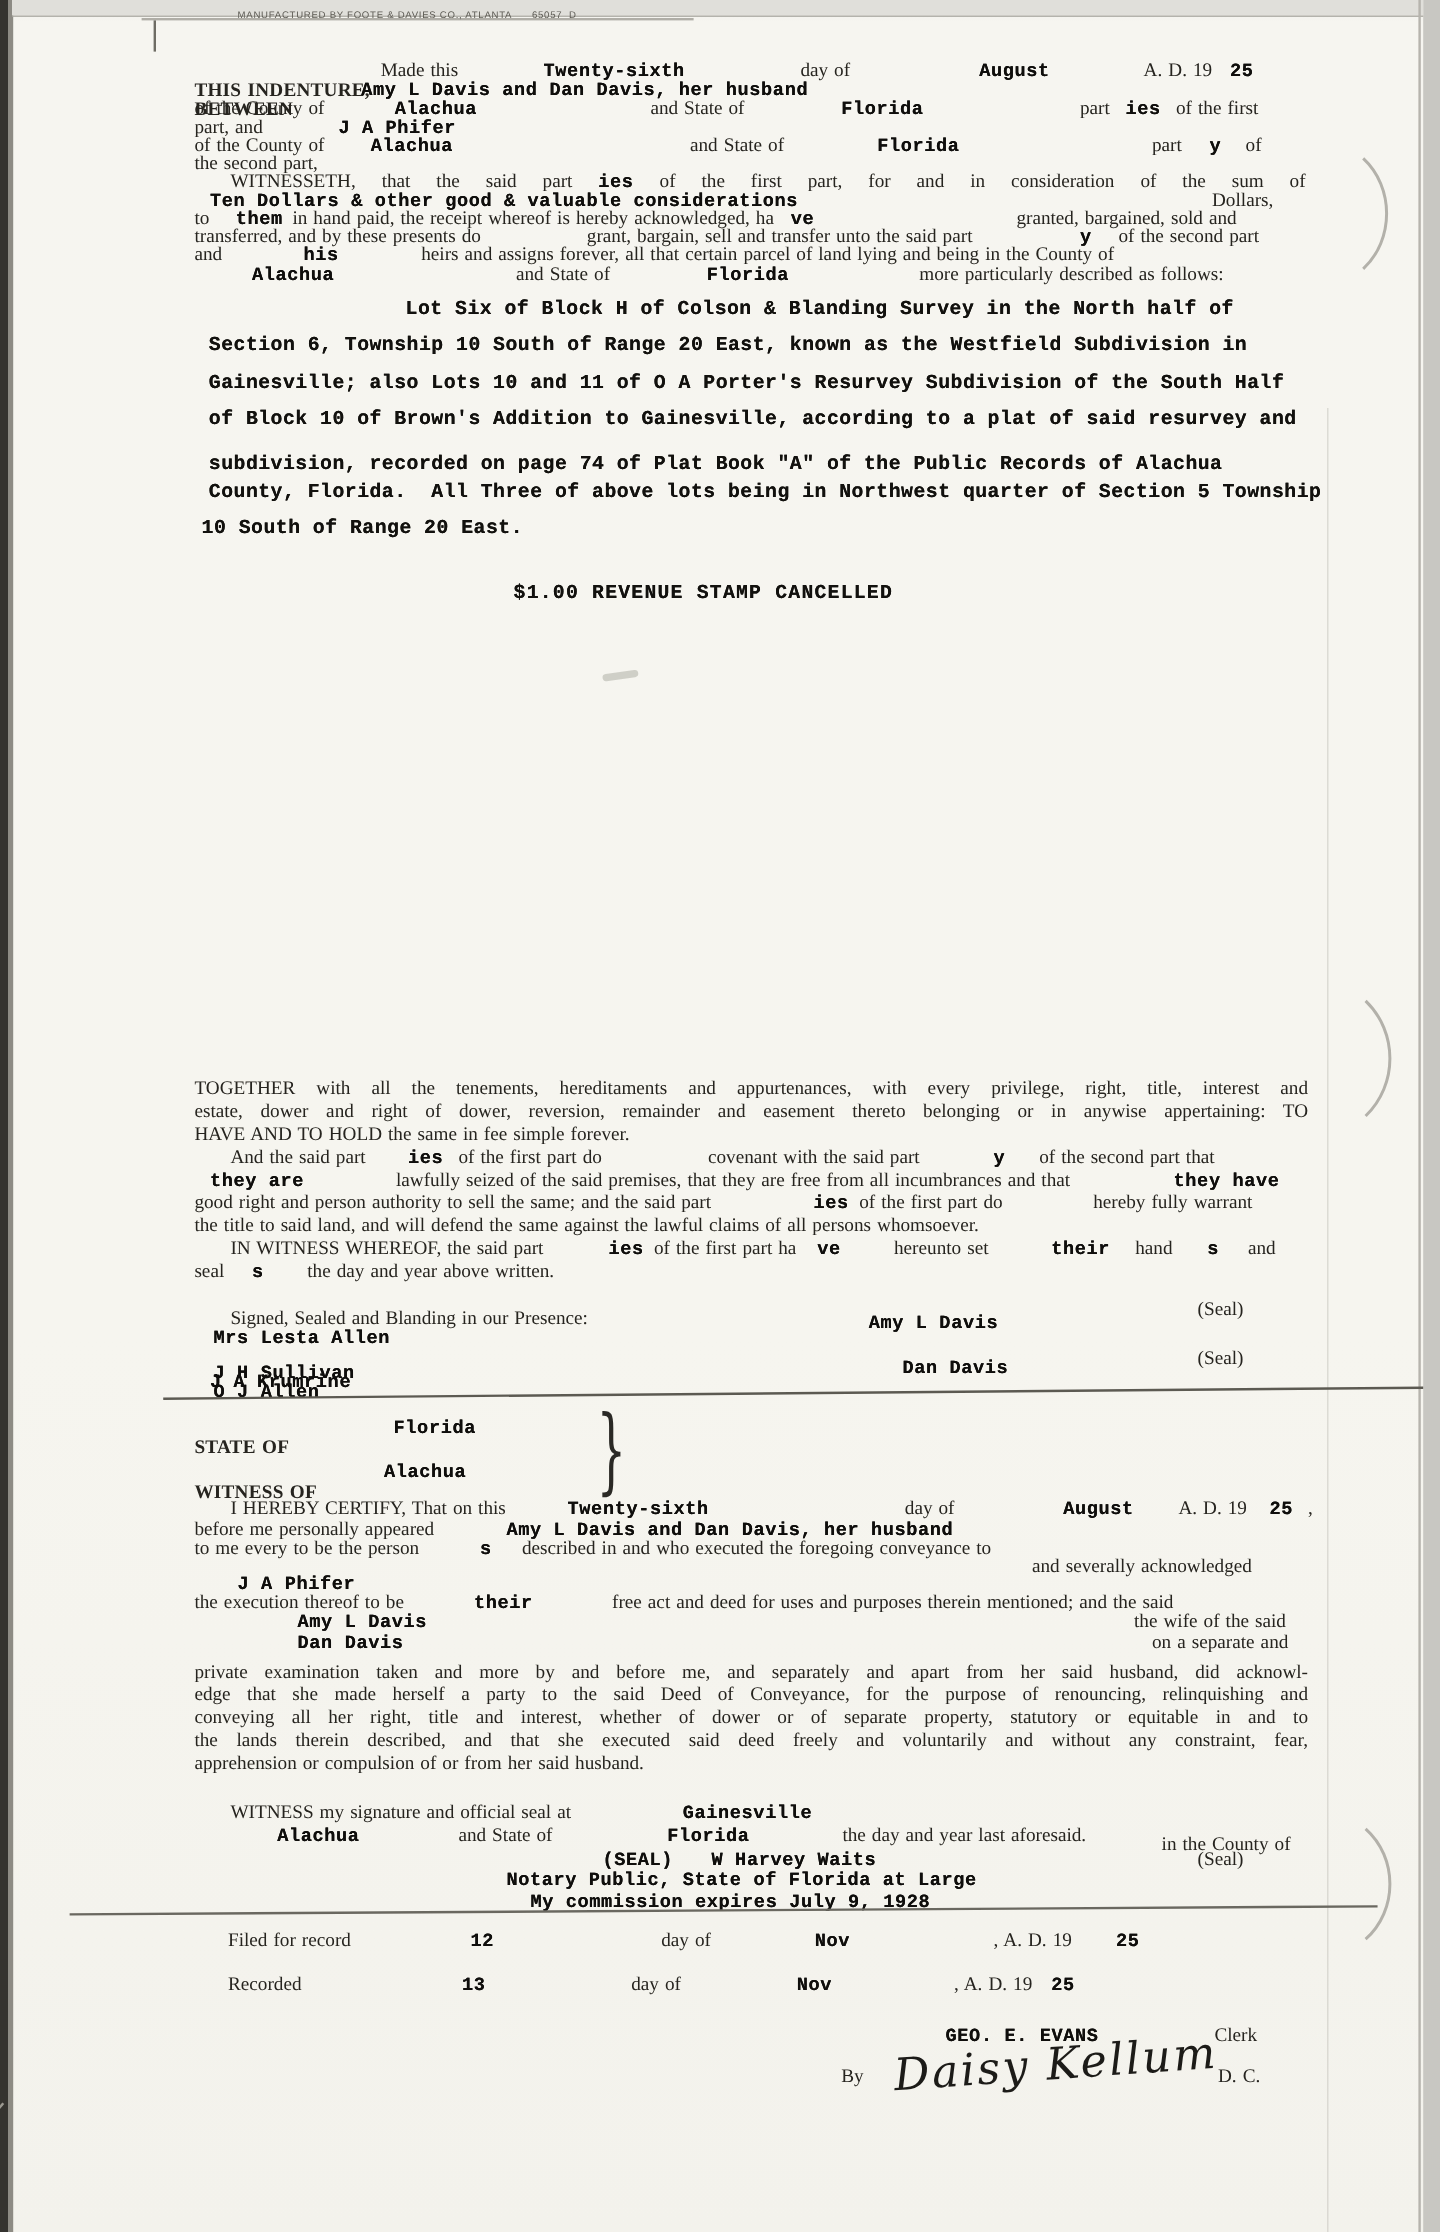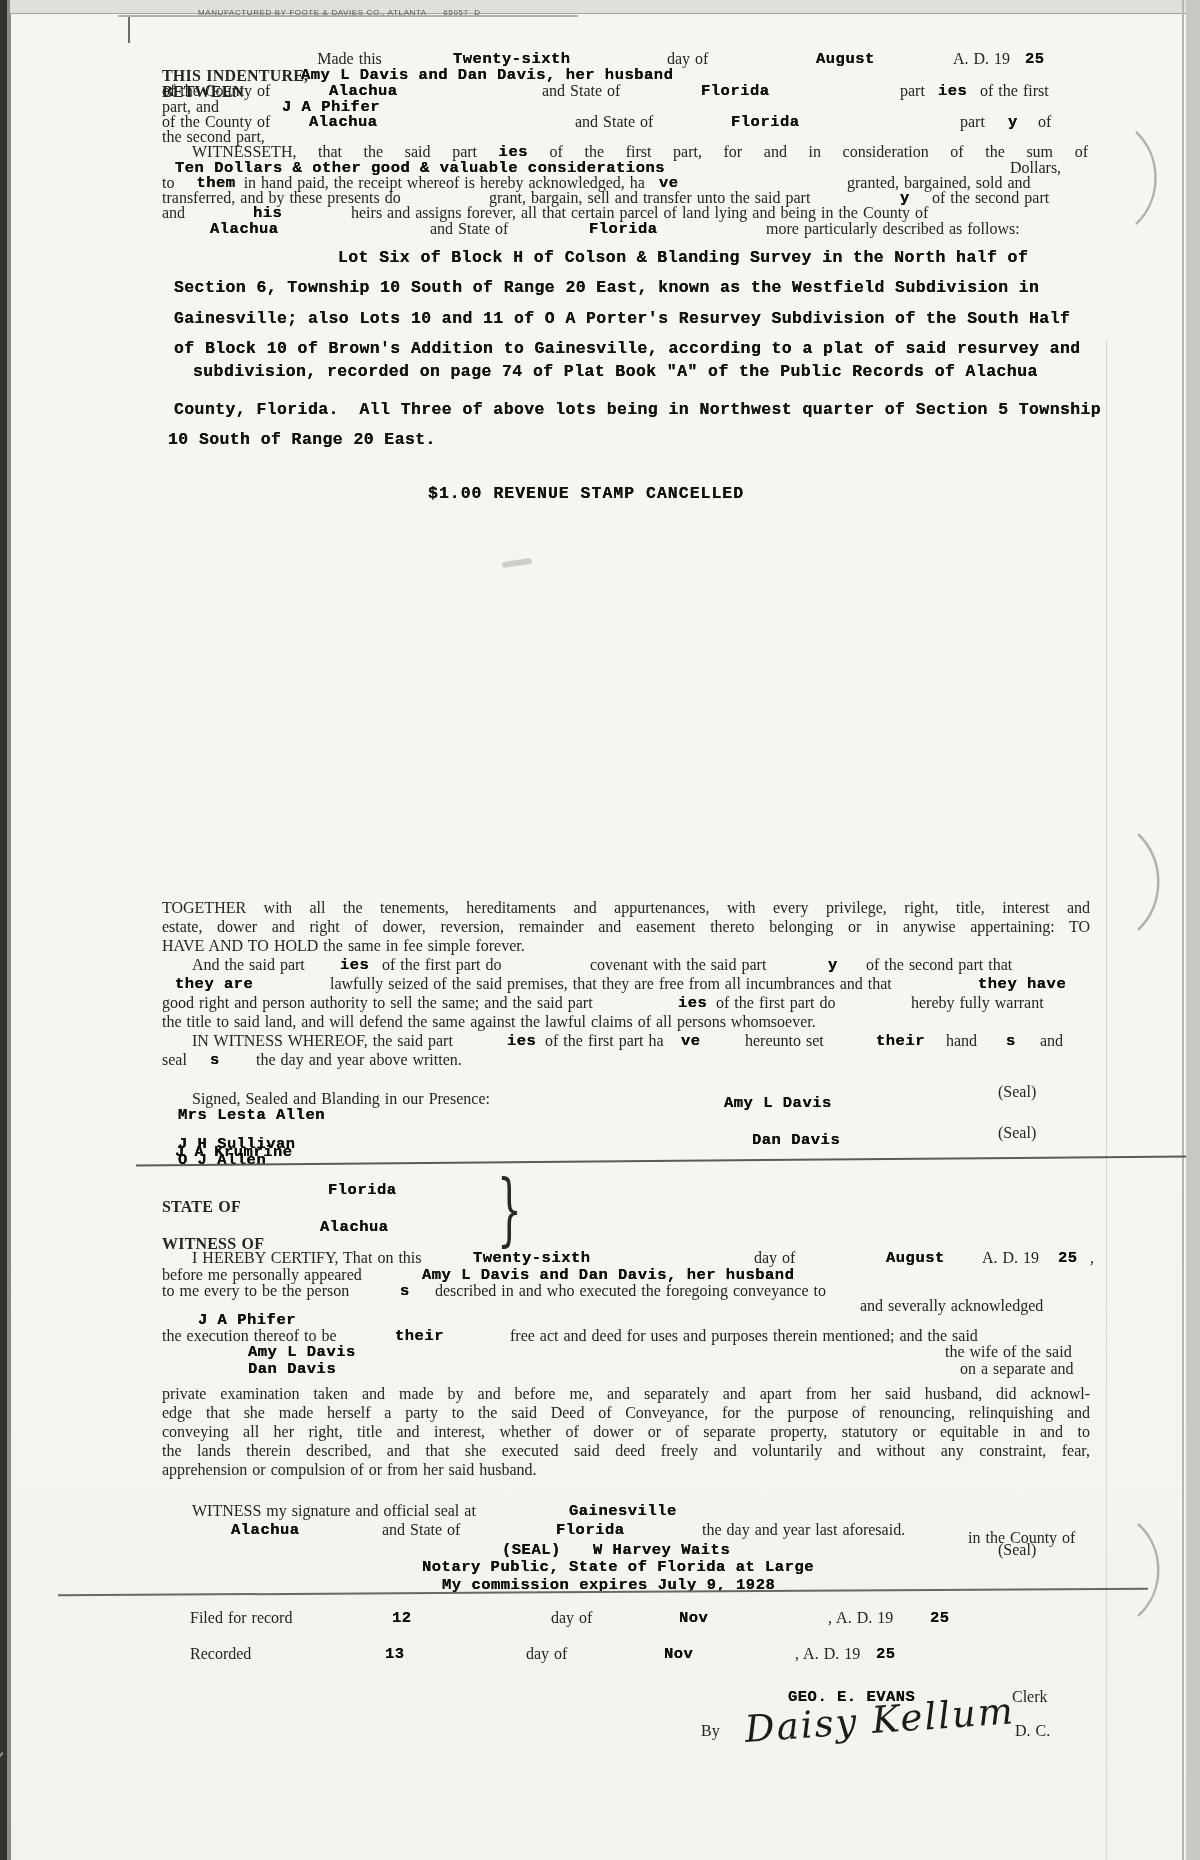--- a/index.html
+++ b/index.html
@@ -67,21 +67,21 @@
       <div class="line just" style="top: 143px; left: 182px; width: 896px;"><span class="p">WITNESSETH, that the said part </span><span class="t">ies</span><span class="p"> of the first part, for and in consideration of the sum of</span></div>
       <div class="line" style="top: 159px; left: 165px;"><span class="t">Ten Dollars &amp; other good &amp; valuable considerations</span><span class="p abs" style="left: 835px;">Dollars,</span></div>
       <div class="line" style="top: 174px; left: 152px;"><span class="p">to</span><span class="t" style="margin-left: 22px;">them</span><span class="p" style="margin-left: 8px;">in hand paid, the receipt whereof is hereby acknowledged, ha</span><span class="t" style="margin-left: 14px;">ve</span><span class="p abs" style="left: 685px;">granted, bargained, sold and</span></div>
       <div class="line" style="top: 189px; left: 152px;"><span class="p">transferred, and by these presents do</span><span class="p abs" style="left: 327px;">grant, bargain, sell and transfer unto the said part</span><span class="t abs" style="left: 738px;">y</span><span class="p abs" style="left: 770px;">of the second part</span></div>
       <div class="line" style="top: 204px; left: 152px;"><span class="p">and</span><span class="t abs" style="left: 91px;">his</span><span class="p abs" style="left: 189px;">heirs and assigns forever, all that certain parcel of land lying and being in the County of</span></div>
       <div class="line" style="top: 220px; left: 200px;"><span class="t">Alachua</span><span class="p abs" style="left: 220px;">and State of</span><span class="t abs" style="left: 379px;">Florida</span><span class="p abs" style="left: 556px;">more particularly described as follows:</span></div>
       <div class="line" style="top: 248px; left: 328px;"><span class="tl">Lot Six of Block H of Colson &amp; Blanding Survey in the North half of</span></div>
       <div class="line" style="top: 278px; left: 164px;"><span class="tl">Section 6, Township 10 South of Range 20 East, known as the Westfield Subdivision in</span></div>
       <div class="line" style="top: 309px; left: 164px;"><span class="tl">Gainesville; also Lots 10 and 11 of O A Porter's Resurvey Subdivision of the South Half</span></div>
       <div class="line" style="top: 339px; left: 164px;"><span class="tl">of Block 10 of Brown's Addition to Gainesville, according to a plat of said resurvey and</span></div>
-      <div class="line" style="top: 362px; left: 164px; margin-left: 19px;"><span class="tl">subdivision, recorded on page 74 of Plat Book "A" of the Public Records of Alachua</span></div>
+      <div class="line" style="top: 377px; left: 164px;"><span class="tl">subdivision, recorded on page 74 of Plat Book "A" of the Public Records of Alachua</span></div>
       <div class="line" style="top: 400px; left: 164px;"><span class="tl">County, Florida.  All Three of above lots being in Northwest quarter of Section 5 Township</span></div>
       <div class="line" style="top: 430px; left: 158px;"><span class="tl">10 South of Range 20 East.</span></div>
       <div class="line" style="top: 484px; left: 418px;"><span class="tl sp1">$1.00 REVENUE STAMP CANCELLED</span></div>
       <div class="line just" style="top: 899px; left: 152px; width: 928px;"><span class="p">TOGETHER with all the tenements, hereditaments and appurtenances, with every privilege, right, title, interest and</span></div>
       <div class="line just" style="top: 918px; left: 152px; width: 928px;"><span class="p">estate, dower and right of dower, reversion, remainder and easement thereto belonging or in anywise appertaining: TO</span></div>
       <div class="line" style="top: 937px; left: 152px;"><span class="p">HAVE AND TO HOLD the same in fee simple forever.</span></div>
       <div class="line" style="top: 956px; left: 182px;"><span class="p">And the said part</span><span class="t abs" style="left: 148px;">ies</span><span class="p abs" style="left: 190px;">of the first part do</span><span class="p abs" style="left: 398px;">covenant with the said part</span><span class="t abs" style="left: 636px;">y</span><span class="p abs" style="left: 674px;">of the second part that</span></div>
       <div class="line" style="top: 975px; left: 165px;"><span class="t">they are</span><span class="p abs" style="left: 155px;">lawfully seized of the said premises, that they are free from all incumbrances and that</span><span class="t abs" style="left: 803px;">they have</span></div>
       <div class="line" style="top: 994px; left: 152px;"><span class="p">good right and person authority to sell the same; and the said part</span><span class="t abs" style="left: 516px;">ies</span><span class="p abs" style="left: 554px;">of the first part do</span><span class="p abs" style="left: 749px;">hereby fully warrant</span></div>
       <div class="line" style="top: 1013px; left: 152px;"><span class="p">the title to said land, and will defend the same against the lawful claims of all persons whomsoever.</span></div>
@@ -100,21 +100,21 @@
       <div class="line" style="top: 1172px; left: 487px;"><span class="br">}</span></div>
       <div class="line" style="top: 1218px; left: 152px;"><span class="pb">WITNESS OF</span><span class="t abs" style="left: 158px;">Alachua</span></div>
       <div class="line" style="top: 1249px; left: 182px;"><span class="p">I HEREBY CERTIFY, That on this</span><span class="t abs" style="left: 281px;">Twenty-sixth</span><span class="p abs" style="left: 562px;">day of</span><span class="t abs" style="left: 694px;">August</span><span class="p abs" style="left: 790px;">A. D. 19</span><span class="t abs" style="left: 866px;">25</span><span class="p abs" style="left: 898px;">,</span></div>
       <div class="line" style="top: 1266px; left: 152px;"><span class="p">before me personally appeared</span><span class="t abs" style="left: 260px;">Amy L Davis and Dan Davis, her husband</span></div>
       <div class="line" style="top: 1282px; left: 152px;"><span class="p">to me every to be the person</span><span class="t abs" style="left: 238px;">s</span><span class="p abs" style="left: 273px;">described in and who executed the foregoing conveyance to</span></div>
       <div class="line" style="top: 1297px; left: 850px;"><span class="p">and severally acknowledged</span></div>
       <div class="line" style="top: 1311px; left: 188px;"><span class="t">J A Phifer</span></div>
       <div class="line" style="top: 1327px; left: 152px;"><span class="p">the execution thereof to be</span><span class="t abs" style="left: 233px;">their</span><span class="p abs" style="left: 348px;">free act and deed for uses and purposes therein mentioned; and the said</span></div>
       <div class="line" style="top: 1343px; left: 238px;"><span class="t">Amy L Davis</span><span class="p abs" style="left: 697px;">the wife of the said</span></div>
       <div class="line" style="top: 1360px; left: 238px;"><span class="t">Dan Davis</span><span class="p abs" style="left: 712px;">on a separate and</span></div>
-      <div class="line just" style="top: 1385px; left: 152px; width: 928px;"><span class="p">private examination taken and made by and before me, and separately and apart from her said husband, did acknowl-</span></div>
+      <div class="line just" style="top: 1385px; left: 152px; width: 928px;"><span class="p">private examination taken and more by and before me, and separately and apart from her said husband, did acknowl-</span></div>
       <div class="line just" style="top: 1423px; left: 152px; width: 928px;"><span class="p">conveying all her right, title and interest, whether of dower or of separate property, statutory or equitable in and to</span></div>
       <div class="line just" style="top: 1404px; left: 152px; width: 928px;"><span class="p">edge that she made herself a party to the said Deed of Conveyance, for the purpose of renouncing, relinquishing and</span></div>
       <div class="line just" style="top: 1442px; left: 152px; width: 928px;"><span class="p">the lands therein described, and that she executed said deed freely and voluntarily and without any constraint, fear,</span></div>
       <div class="line" style="top: 1461px; left: 152px;"><span class="p">apprehension or compulsion of or from her said husband.</span></div>
       <div class="line" style="top: 1502px; left: 182px;"><span class="p">WITNESS my signature and official seal at</span><span class="t abs" style="left: 377px;">Gainesville</span><span class="p abs" style="left: 776px; margin-top: 27px;">in the County of</span></div>
       <div class="line" style="top: 1521px; left: 221px;"><span class="t">Alachua</span><span class="p abs" style="left: 151px;">and State of</span><span class="t abs" style="left: 325px;">Florida</span><span class="p abs" style="left: 471px;">the day and year last aforesaid.</span></div>
       <div class="line" style="top: 1541px; left: 492px;"><span class="t">(SEAL)</span><span class="t abs" style="left: 91px;">W Harvey Waits</span><span class="p abs" style="left: 496px;">(Seal)</span></div>
       <div class="line" style="top: 1558px; left: 412px;"><span class="t">Notary Public, State of Florida at Large</span></div>
       <div class="line" style="top: 1576px; left: 432px;"><span class="t">My commission expires July 9, 1928</span></div>
       <div class="line" style="top: 1609px; left: 180px;"><span class="p">Filed for record</span><span class="t abs" style="left: 202px;">12</span><span class="p abs" style="left: 361px;">day of</span><span class="t abs" style="left: 489px;">Nov</span><span class="p abs" style="left: 638px;">, A. D. 19</span><span class="t abs" style="left: 740px;">25</span></div>

